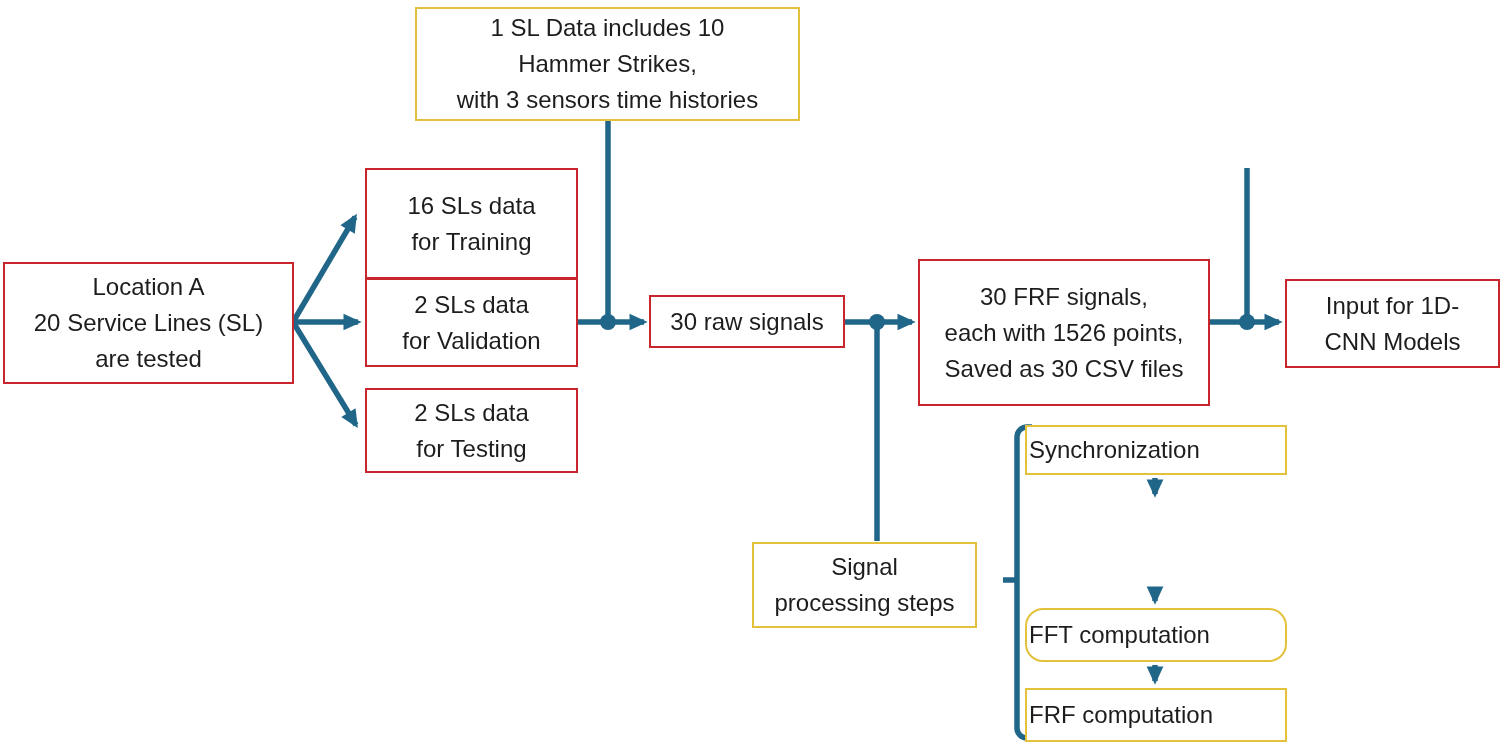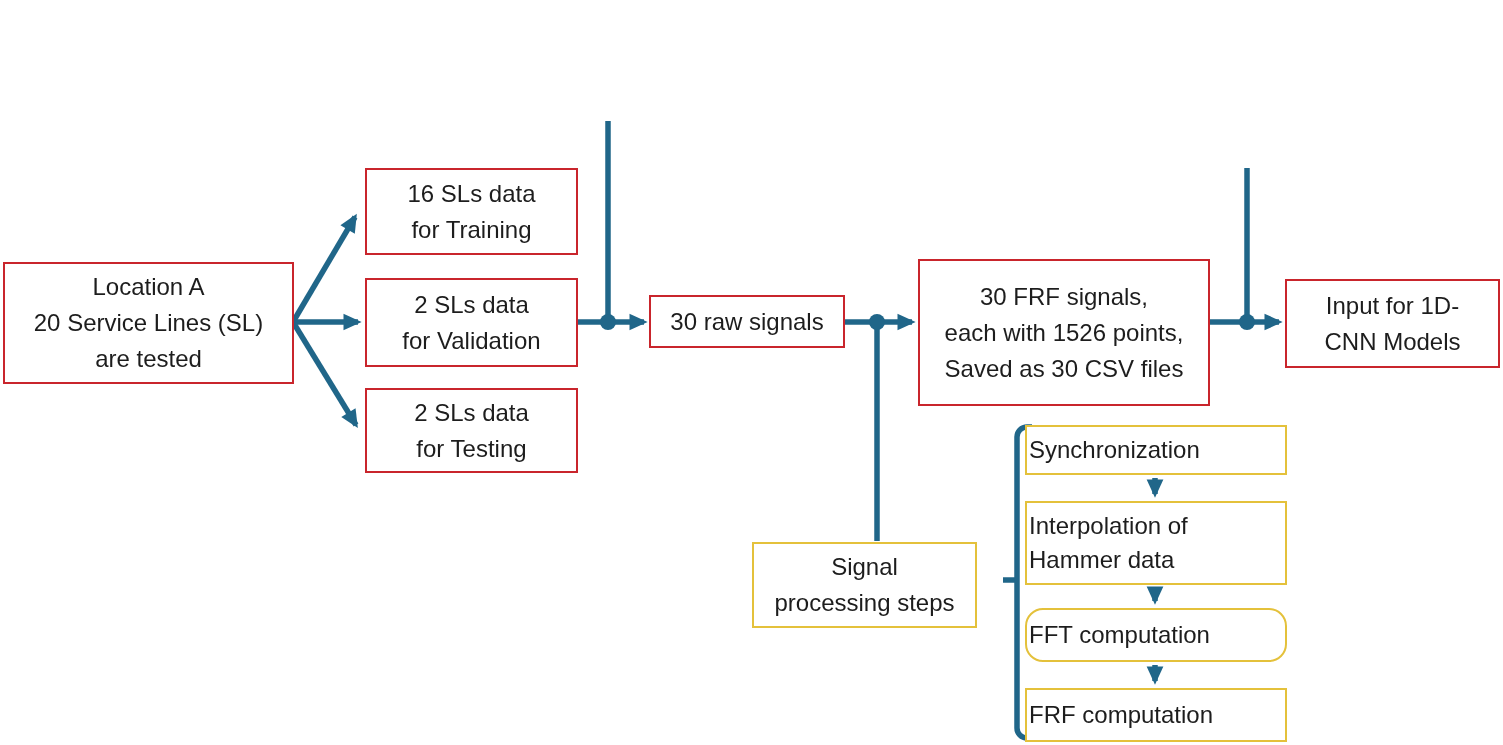--- a/index.html
+++ b/index.html
@@ -72,27 +72,30 @@
 
     <path d="M1155,478 V494" marker-end="url(#arrowhead)"></path>
     <path d="M1155,588 V601" marker-end="url(#arrowhead)"></path>
     <path d="M1155,665 V681" marker-end="url(#arrowhead)"></path>
 
     <circle cx="608" cy="322" r="8"></circle>
     <circle cx="877" cy="322" r="8"></circle>
     <circle cx="1247" cy="322" r="8"></circle>
   </svg>
 
+  <div class="node yellow" style="left:415px;top:7px;width:385px;height:114px;">1 SL Data includes 10
+Hammer Strikes,
+with 3 sensors time histories</div>
 
 
   <div class="node red" style="left:3px;top:262px;width:291px;height:122px;">Location A
 20 Service Lines (SL)
 are tested</div>
 
-  <div class="node red" style="left:365px;top:168px;width:213px;height:87px;">16 SLs data
+  <div class="node red" style="left:365px;top:168px;width:213px;height:111px;">16 SLs data
 for Training</div>
 
   <div class="node red" style="left:365px;top:278px;width:213px;height:89px;">2 SLs data
 for Validation</div>
 
   <div class="node red" style="left:365px;top:388px;width:213px;height:85px;">2 SLs data
 for Testing</div>
 
   <div class="node red" style="left:649px;top:295px;width:196px;height:53px;">30 raw signals</div>
 
@@ -101,20 +104,18 @@
 Saved as 30 CSV files</div>
 
   <div class="node red" style="left:1285px;top:279px;width:215px;height:89px;">Input for 1D-
 CNN Models</div>
 
   <div class="node yellow" style="left:752px;top:542px;width:225px;height:86px;">Signal
 processing steps</div>
 
   <div class="node yellow left" style="left:1025px;top:425px;width:262px;height:50px;">Synchronization</div>
 
-  <div class="node yellow left" style="left:1025px;top:501px;width:262px;height:84px;">Interpolation of
-Hammer data</div>
 
   <div class="node yellow left" style="left:1025px;top:608px;width:262px;height:54px;border-radius:18px;">FFT computation</div>
 
   <div class="node yellow left" style="left:1025px;top:688px;width:262px;height:54px;">FRF computation</div>
 
 </div>
 
 </body></html>

